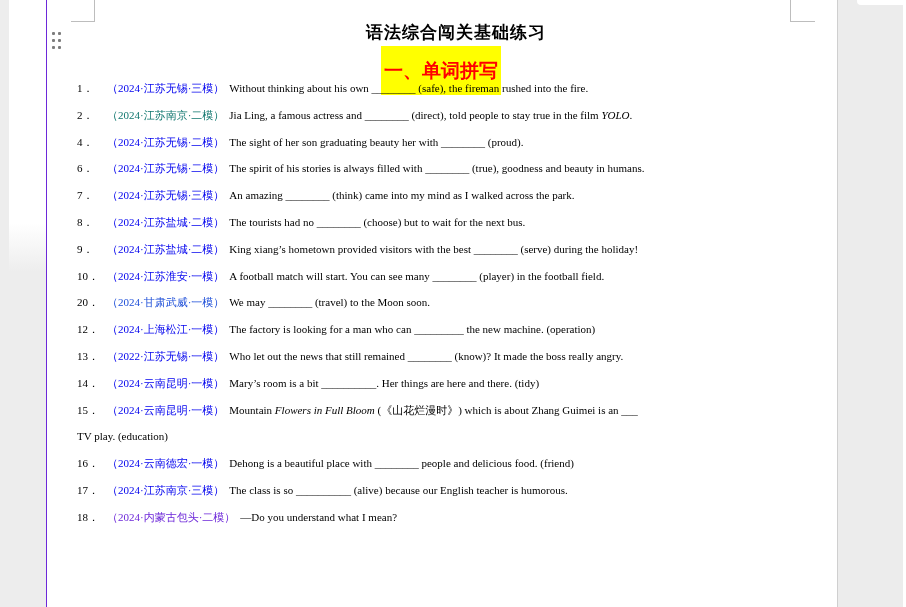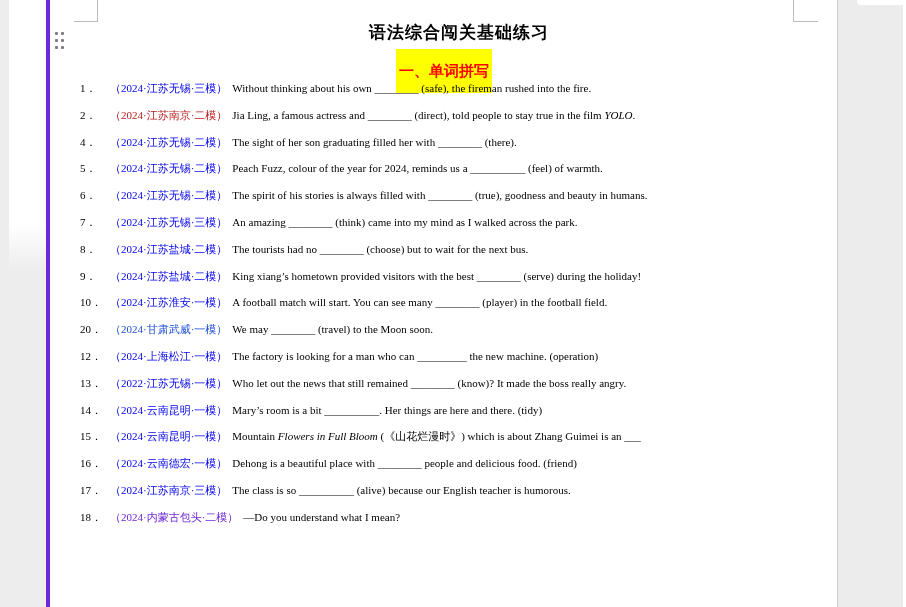--- a/index.html
+++ b/index.html
@@ -13,21 +13,21 @@
   
   .left-area{position:absolute;left:0;top:0;width:46px;height:607px;background:#ededed;}
   .left-area .white-top{
     position:absolute;left:9px;top:0;width:37px;height:272px;
     background:linear-gradient(#ffffff 82%, #ededed 100%);
   }
 
   
   .page{
     position:absolute;left:46px;top:0;width:792px;height:607px;box-sizing:border-box;
-    background:#ffffff;border-left:4px solid #6d28d9;border-right:1px solid #cfcfcf;
+    background:#ffffff;border-left:1px solid #6d28d9;border-right:1px solid #cfcfcf;
     overflow:hidden;
   }
 
   
   .right-area{position:absolute;left:838px;top:0;width:68px;height:607px;background:#ececec;}
   .scroll-sliver{position:absolute;left:903px;top:0;width:3px;height:607px;background:#ffffff;}
   .top-right-notch{position:absolute;left:857px;top:0;width:49px;height:5px;background:#ffffff;border-radius:0 0 0 4px;}
 
   
   .crop{position:absolute;top:0;height:21px;}
@@ -46,21 +46,21 @@
     text-align:center;font-size:17px;font-weight:700;color:#000;
     transform:translateX(22px);letter-spacing:1px;
   }
 
   
   .section-heading{
     position:absolute;left:30px;top:60px;width:714px;height:21px;line-height:21px;
     text-align:center;transform:translateX(7px);
   }
   .section-heading .hl{
-    font-size:15px;font-weight:700;padding:14px 3px;
+    font-size:19px;font-weight:700;padding:14px 3px;
   }
 
   
   .content{position:absolute;left:30px;top:75px;width:714px;}
   .row{height:26.8px;line-height:26.8px;font-size:11px;color:#000;white-space:nowrap;}
   .row-inner{display:inline-block;white-space:nowrap;transform-origin:left center;}
   .num{display:inline-block;min-width:30px;color:#000;}
   .tag{margin-right:5px;}
   .seg-i{font-style:italic;}
 </style>
@@ -87,33 +87,33 @@
     </div>
 
     <div class="doc-title">语法综合闯关基础练习</div>
 
     <div class="section-heading">
       <span class="hl" style="color: rgb(255, 0, 0); background: rgb(255, 255, 0);">一、单词拼写</span>
     </div>
 
     <div class="content" id="content">
         <div class="row"><span class="row-inner"><span class="num">1．</span><span class="tag" style="color: rgb(0, 0, 238);">（2024·江苏无锡·三模）</span><span>Without thinking about his own ________ (safe), the fireman rushed into the fire.</span></span></div>
-        <div class="row"><span class="row-inner"><span class="num">2．</span><span class="tag" style="color: #b91c1c;">（2024·江苏南京·二模）</span><span>Jia Ling, a famous actress and ________ (direct), told people to stay true in the film </span><span class="seg-i">YOLO</span><span>.</span></span></div>
-        <div class="row"><span class="row-inner"><span class="num">4．</span><span class="tag" style="color: rgb(0, 0, 238);">（2024·江苏无锡·二模）</span><span>The sight of her son graduating filled her with ________ (there).</span></span></div>
-        <div class="row"><span class="row-inner"><span class="num">5．</span><span class="tag" style="color: rgb(0, 0, 238);">（2024·江苏无锡·二模）</span><span>Peach Fuzz, colour of the year for 2024, reminds us a __________ (feel) of warmth.</span></span></div>
+        <div class="row"><span class="row-inner"><span class="num">2．</span><span class="tag" style="color: #0f766e;">（2024·江苏南京·二模）</span><span>Jia Ling, a famous actress and ________ (direct), told people to stay true in the film </span><span class="seg-i">YOLO</span><span>.</span></span></div>
+        <div class="row"><span class="row-inner"><span class="num">4．</span><span class="tag" style="color: rgb(0, 0, 238);">（2024·江苏无锡·二模）</span><span>The sight of her son graduating beauty her with ________ (proud).</span></span></div>
         <div class="row"><span class="row-inner"><span class="num">6．</span><span class="tag" style="color: rgb(0, 0, 238);">（2024·江苏无锡·二模）</span><span>The spirit of his stories is always filled with ________ (true), goodness and beauty in humans.</span></span></div>
         <div class="row"><span class="row-inner"><span class="num">7．</span><span class="tag" style="color: rgb(0, 0, 238);">（2024·江苏无锡·三模）</span><span>An amazing ________ (think) came into my mind as I walked across the park.</span></span></div>
         <div class="row"><span class="row-inner"><span class="num">8．</span><span class="tag" style="color: rgb(0, 0, 238);">（2024·江苏盐城·二模）</span><span>The tourists had no ________ (choose) but to wait for the next bus.</span></span></div>
         <div class="row"><span class="row-inner"><span class="num">9．</span><span class="tag" style="color: rgb(0, 0, 238);">（2024·江苏盐城·二模）</span><span>King xiang’s hometown provided visitors with the best ________ (serve) during the holiday!</span></span></div>
         <div class="row"><span class="row-inner"><span class="num">10．</span><span class="tag" style="color: rgb(0, 0, 238);">（2024·江苏淮安·一模）</span><span>A football match will start. You can see many ________ (player) in the football field.</span></span></div>
         <div class="row"><span class="row-inner"><span class="num">20．</span><span class="tag" style="color: #1d4ed8;">（2024·甘肃武威·一模）</span><span>We may ________ (travel) to the Moon soon.</span></span></div>
         <div class="row"><span class="row-inner"><span class="num">12．</span><span class="tag" style="color: rgb(0, 0, 238);">（2024·上海松江·一模）</span><span>The factory is looking for a man who can _________ the new machine. (operation)</span></span></div>
         <div class="row"><span class="row-inner"><span class="num">13．</span><span class="tag" style="color: rgb(0, 0, 238);">（2022·江苏无锡·一模）</span><span>Who let out the news that still remained ________ (know)? It made the boss really angry.</span></span></div>
         <div class="row"><span class="row-inner"><span class="num">14．</span><span class="tag" style="color: rgb(0, 0, 238);">（2024·云南昆明·一模）</span><span>Mary’s room is a bit __________. Her things are here and there. (tidy)</span></span></div>
         <div class="row"><span class="row-inner"><span class="num">15．</span><span class="tag" style="color: rgb(0, 0, 238);">（2024·云南昆明·一模）</span><span>Mountain </span><span class="seg-i">Flowers in Full Bloom</span><span> (《山花烂漫时》) which is about Zhang Guimei is an ___</span></span></div>
+        <div class="row"><span class="row-inner"><span>TV play.  (education)</span></span></div>
         <div class="row"><span class="row-inner"><span class="num">16．</span><span class="tag" style="color: rgb(0, 0, 238);">（2024·云南德宏·一模）</span><span>Dehong is a beautiful place with ________ people and delicious food. (friend)</span></span></div>
         <div class="row"><span class="row-inner"><span class="num">17．</span><span class="tag" style="color: rgb(0, 0, 238); margin-top: 36px;">（2024·江苏南京·三模）</span><span>The class is so __________ (alive) because our English teacher is humorous.</span></span></div>
         <div class="row"><span class="row-inner"><span class="num">18．</span><span class="tag" style="color: #6d28d9;">（2024·内蒙古包头·二模）</span><span>—Do you understand what I mean?</span></span></div>
       </div>
   </div>
 
   <div class="right-area"></div>
   <div class="scroll-sliver"></div>
   <div class="top-right-notch"></div>
 

